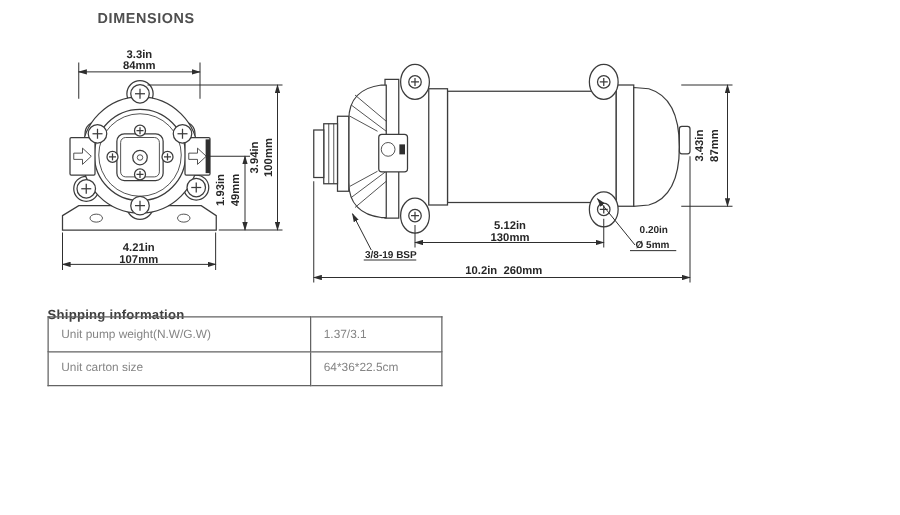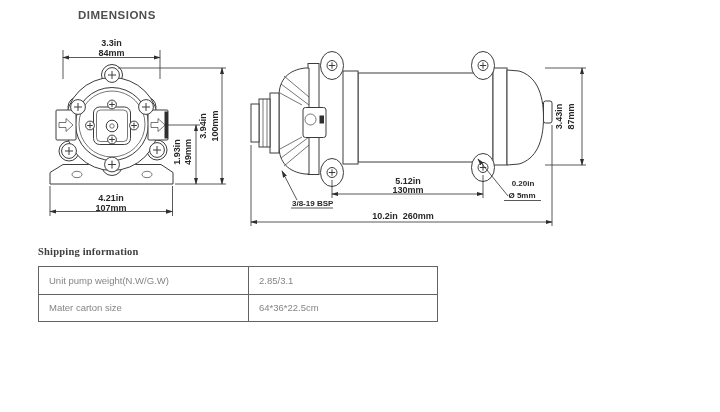--- a/index.html
+++ b/index.html
@@ -1,29 +1,29 @@
 <!DOCTYPE html>
 <html><head>
 <meta charset="utf-8">
 <style>
   html,body{margin:0;padding:0;background:#fff;}
   .page{position:relative;width:720px;height:412px;background:#fff;overflow:hidden;
         font-family:"Liberation Sans",sans-serif;}
   .title{position:absolute;left:38px;top:9px;font-size:11.5px;font-weight:bold;
          color:#4f4f4f;letter-spacing:.5px;padding-left:40px;}
   .ship-head{position:absolute;left:38px;top:246px;font-size:10.5px;font-weight:bold;
-         color:#3f3f3f;letter-spacing:.2px;font-family:Liberation Serif, serif;}
+         color:#3f3f3f;letter-spacing:.2px;}
   svg.draw{position:absolute;left:0;top:0;}
   svg.draw text{font-family:"Liberation Sans",sans-serif;font-size:9px;font-weight:bold;
          fill:#272727;}
   svg.draw text.sm{font-size:8px;}
   .shapeW{stroke:#3c3c3c;stroke-width:1;fill:#ffffff;}
   .thin{stroke:#3c3c3c;stroke-width:.7;fill:none;}
   .dim{stroke:#2e2e2e;stroke-width:.8;fill:none;}
-  table.ship{position:absolute;left:38px;top:266px;width:400px;border-collapse:collapse;}
+  table.ship{position:absolute;left:38px;top:253px;width:316px;border-collapse:collapse;}
   table.ship td{border:1px solid #636363;height:26.5px;font-size:9.5px;color:#858585;
          padding:0 4px 0 10px;vertical-align:middle;}
   table.ship td.c1{width:195px;}
 </style>
 </head>
 <body>
 
 <div class="page">
 
   <div class="title">DIMENSIONS</div>
@@ -174,22 +174,22 @@
       <line class="dim" x1="291" y1="208" x2="333" y2="208"></line>
     </g>
   </svg>
 
   <div class="ship-head">Shipping information</div>
 
   <table class="ship">
     <tbody>
         <tr>
           <td class="c1">Unit pump weight(N.W/G.W)</td>
-          <td>2.85/3.1</td>
+          <td>1.37/3.1</td>
         </tr>
         <tr>
-          <td class="c1">Mater carton size</td>
+          <td class="c1">Unit carton size</td>
           <td>64*36*22.5cm</td>
         </tr>
       </tbody>
   </table>
 
 </div>
 
 </body></html>

